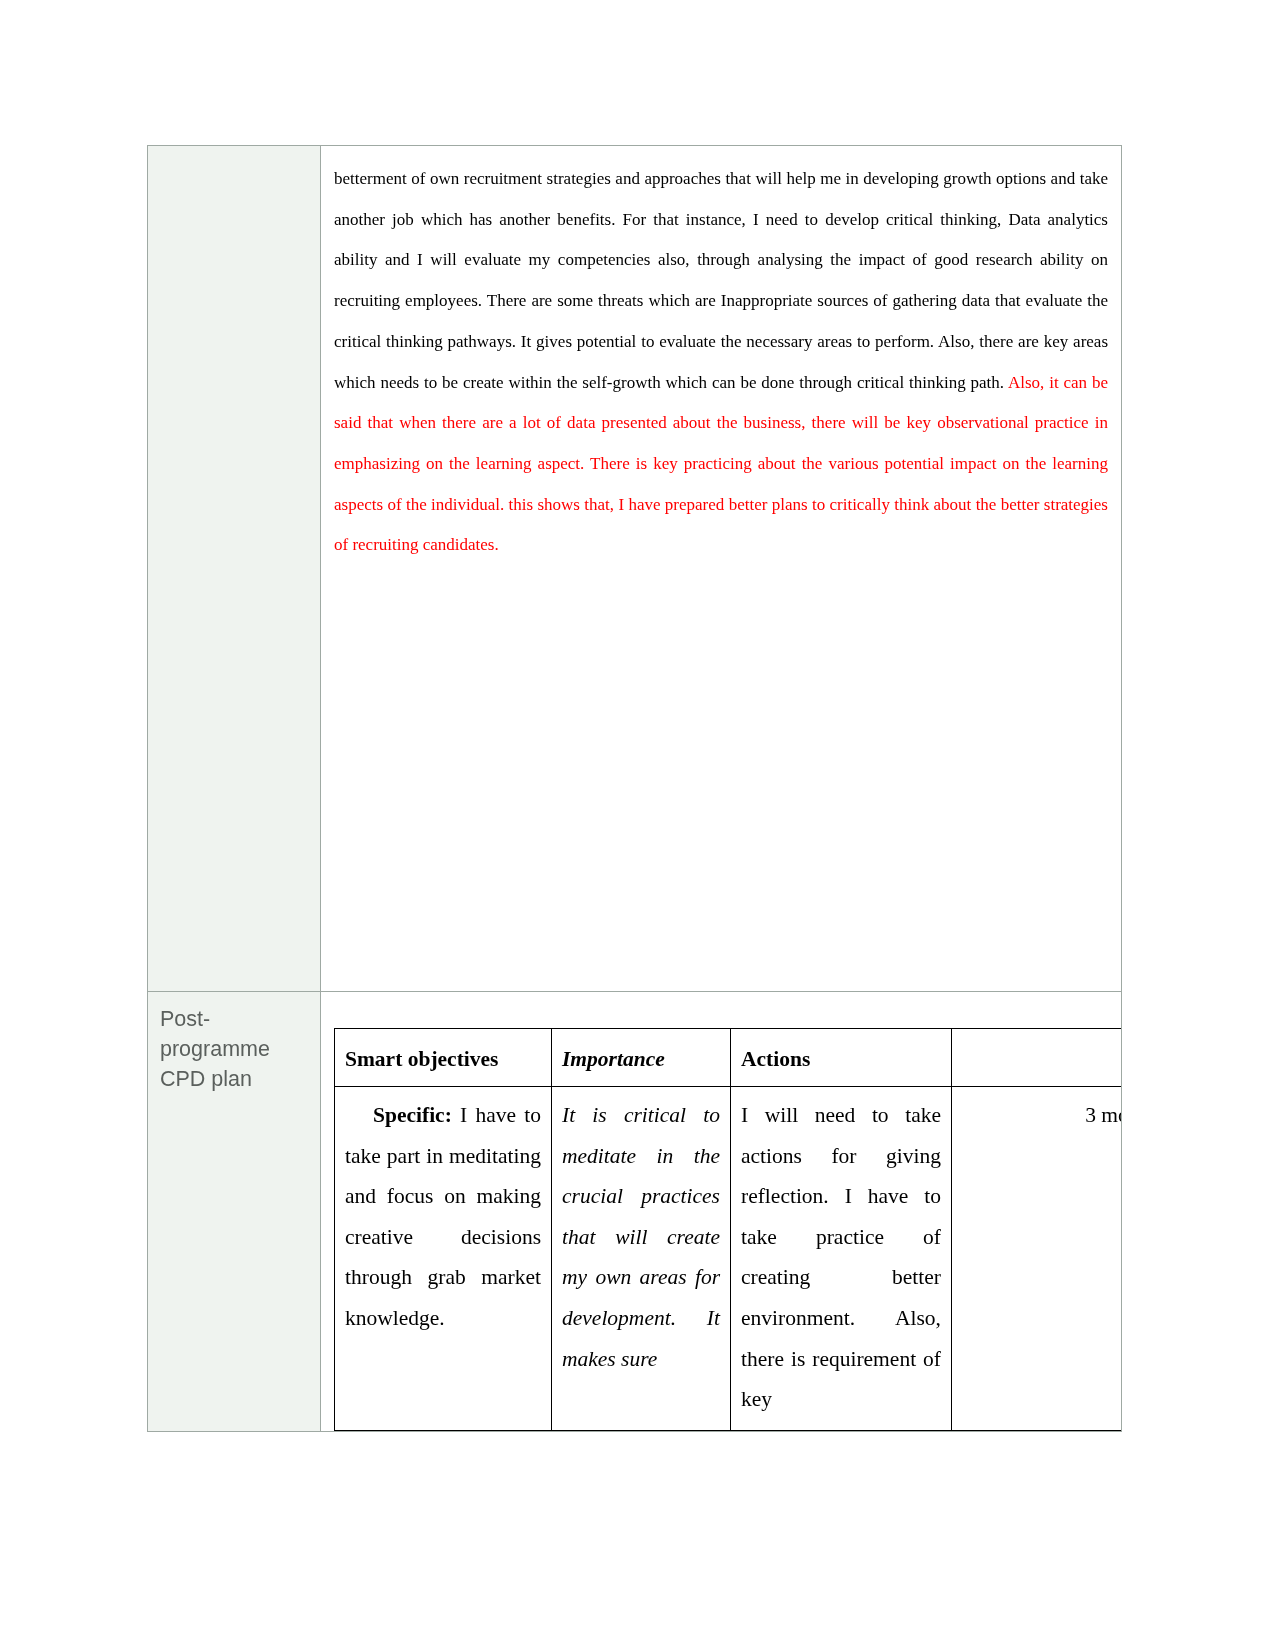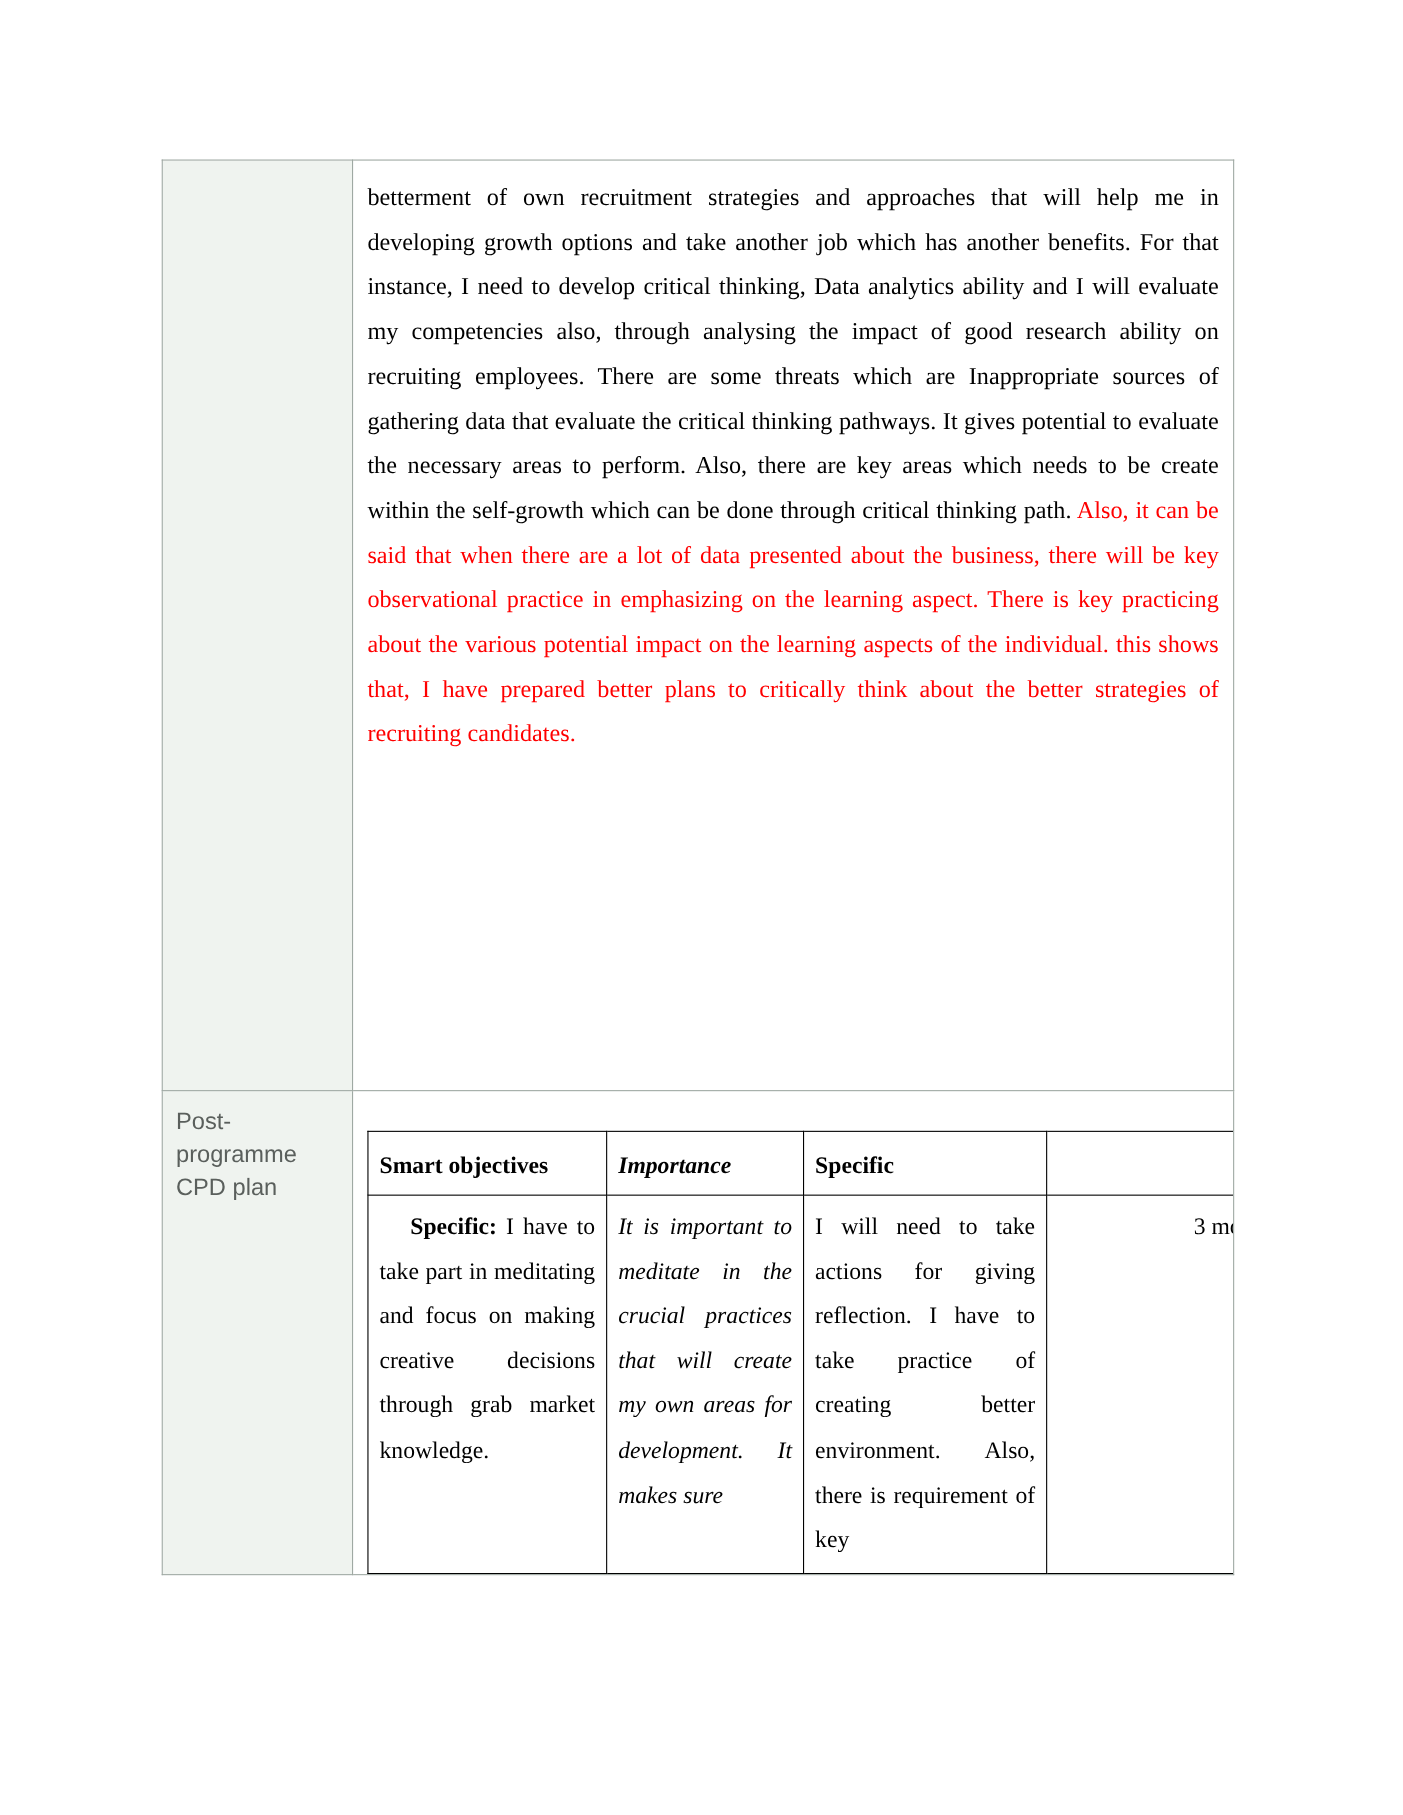--- a/index.html
+++ b/index.html
@@ -50,21 +50,21 @@
     color: #5a5f5c;
     padding: 12px 10px 10px 12px;
     word-break: break-word;
   }
 
   
   .body-cell-inner {
     padding: 13px 13px 0 13px;
   }
   .para {
-    font-size: 22px;
+    font-size: 17px;
     line-height: 40.7px;
     text-align: justify;
     text-justify: inter-word;
     color: #000000;
     margin: 0;
     hyphens: none;
   }
   .para .red {
     color: #ff0000;
   }
@@ -141,28 +141,28 @@
         <td class="col-label">
           <div class="label-text">Post-programme CPD plan</div>
         </td>
         <td class="col-body clip">
           <div class="inner-wrap">
             <table class="inner-table">
               <thead>
                 <tr>
                   <th class="c-obj">Smart objectives</th>
                   <th class="c-imp">Importance</th>
-                  <th class="c-act">Specific</th>
+                  <th class="c-act">Actions</th>
                   <th class="c-time h-time">Time</th>
                 </tr>
               </thead>
               <tbody>
                 <tr>
                   <td class="c-obj"><span class="lead">Specific:</span><span> I have to take part in meditating and focus on making creative decisions through grab market knowledge.</span></td>
-                  <td class="c-imp">It is important to meditate in the crucial practices that will create my own areas for development. It makes sure</td>
+                  <td class="c-imp">It is critical to meditate in the crucial practices that will create my own areas for development. It makes sure</td>
                   <td class="c-act">I will need to take actions for giving reflection. I have to take practice of creating better environment. Also, there is requirement of key</td>
                   <td class="c-time cell-time">3 months.</td>
                 </tr>
               </tbody>
             </table>
           </div>
         </td>
       </tr>
 
     </tbody>

